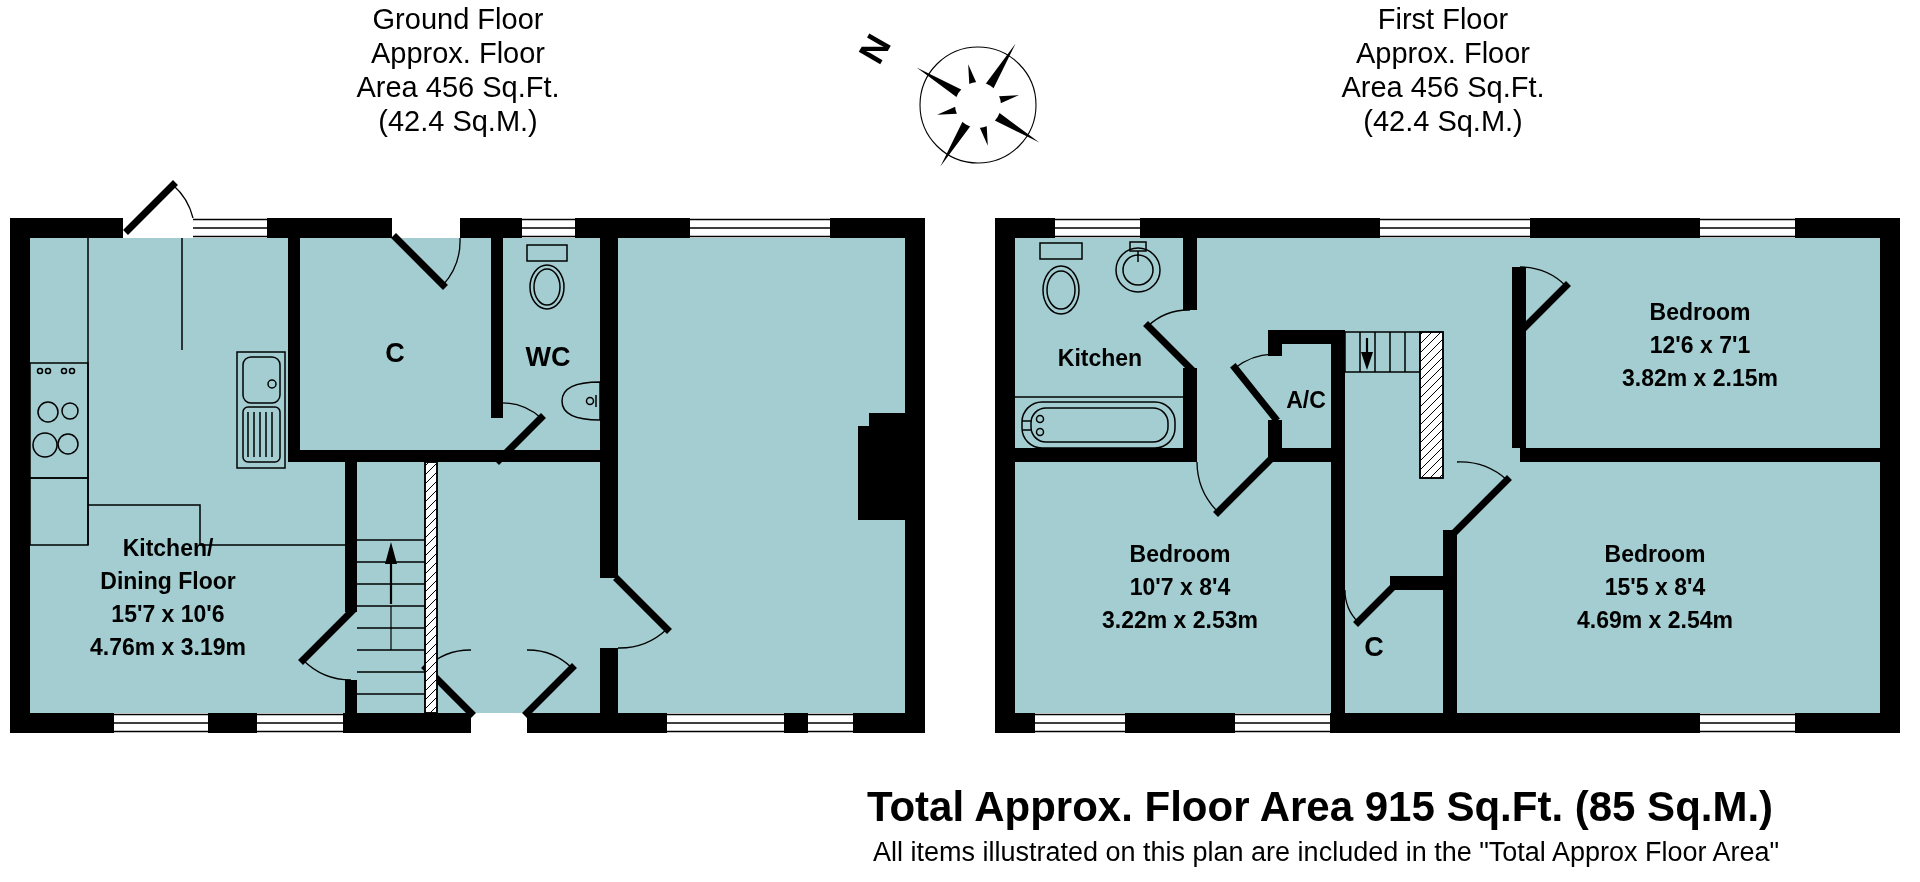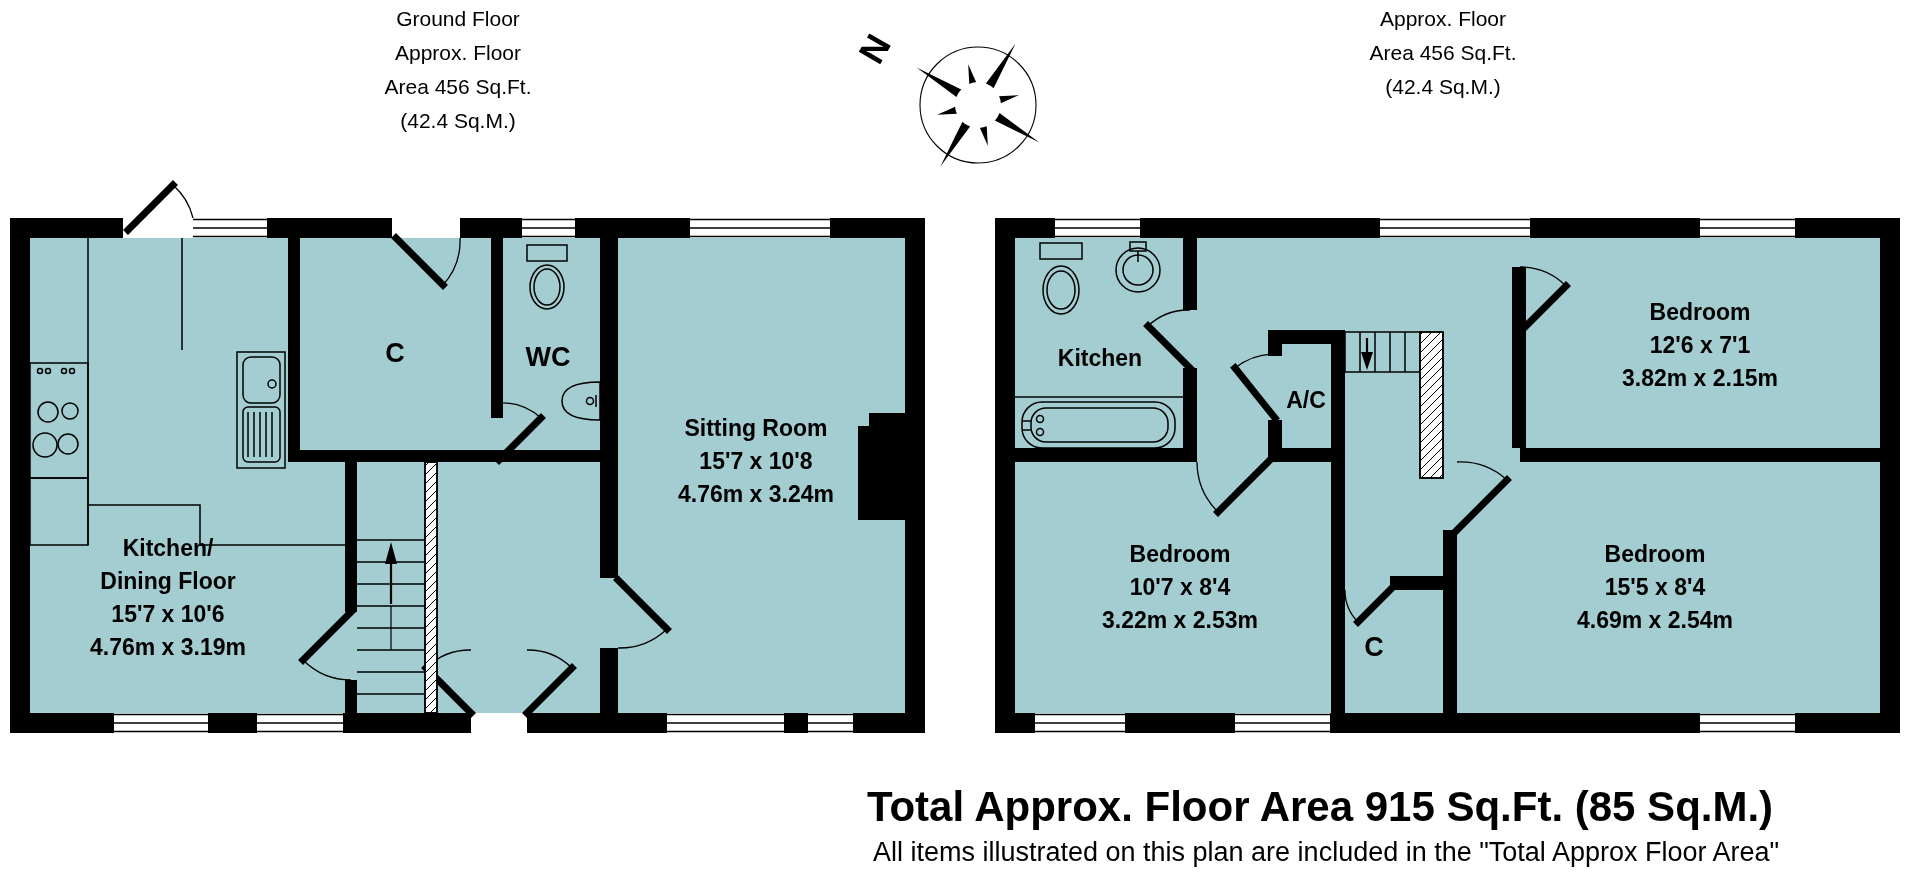--- a/index.html
+++ b/index.html
@@ -1,20 +1,20 @@
 <!DOCTYPE html>
 <html><head>
 <meta charset="utf-8">
 <style>
   html,body{margin:0;padding:0;background:#fff;}
   #stage{position:relative;width:1920px;height:882px;background:#ffffff;overflow:hidden;
          font-family:"Liberation Sans", sans-serif;color:#000;}
   #plan-svg{position:absolute;left:0;top:0;}
   .txt{position:absolute;transform:translateX(-50%);text-align:center;white-space:nowrap;line-height:34px;}
-  .header{font-size:21px;}
+  .header{font-size:29px;}
   .room-label{font-weight:bold;font-size:23px;line-height:33px;}
   .room-letter{font-weight:bold;font-size:27px;}
   .footer-big{font-size:42px;font-weight:bold;}
   .footer-small{font-size:27px;margin-left:16px;}
   .north{position:absolute;font-weight:bold;font-size:36px;transform:rotate(-60deg);}
   .lbl-line{display:block;}
 </style>
 </head>
 <body>
 
@@ -263,39 +263,35 @@
 </svg>
 
 <div class="txt header" style="left:458px;top:2px;">
   <span class="lbl-line">Ground Floor</span>
   <span class="lbl-line">Approx. Floor</span>
   <span class="lbl-line">Area 456 Sq.Ft.</span>
   <span class="lbl-line">(42.4 Sq.M.)</span>
 </div>
 
 <div class="txt header" style="left:1443px;top:2px;">
+  <span class="lbl-line">First Floor</span>
   <span class="lbl-line">Approx. Floor</span>
   <span class="lbl-line">Area 456 Sq.Ft.</span>
   <span class="lbl-line">(42.4 Sq.M.)</span>
 </div>
 
 <div class="north" style="left:862px;top:28px;">N</div>
 
 <div class="txt room-label" style="left:168px;top:532px;">
   <span class="lbl-line">Kitchen/</span>
   <span class="lbl-line">Dining Floor</span>
   <span class="lbl-line">15'7 x 10'6</span>
   <span class="lbl-line">4.76m x 3.19m</span>
 </div>
 
-<div class="txt room-label" style="left:756px;top:412px;">
-  <span class="lbl-line">Sitting Room</span>
-  <span class="lbl-line">15'7 x 10'8</span>
-  <span class="lbl-line">4.76m x 3.24m</span>
-</div>
 
 <div class="txt room-letter" style="left:395px;top:336px;">C</div>
 <div class="txt room-letter" style="left:548px;top:340px;">WC</div>
 
 <div class="txt room-label" style="left:1100px;top:342px;">Kitchen</div>
 <div class="txt room-label" style="left:1306px;top:384px;">A/C</div>
 
 <div class="txt room-label" style="left:1700px;top:296px;">
   <span class="lbl-line">Bedroom</span>
   <span class="lbl-line">12'6 x 7'1</span>

